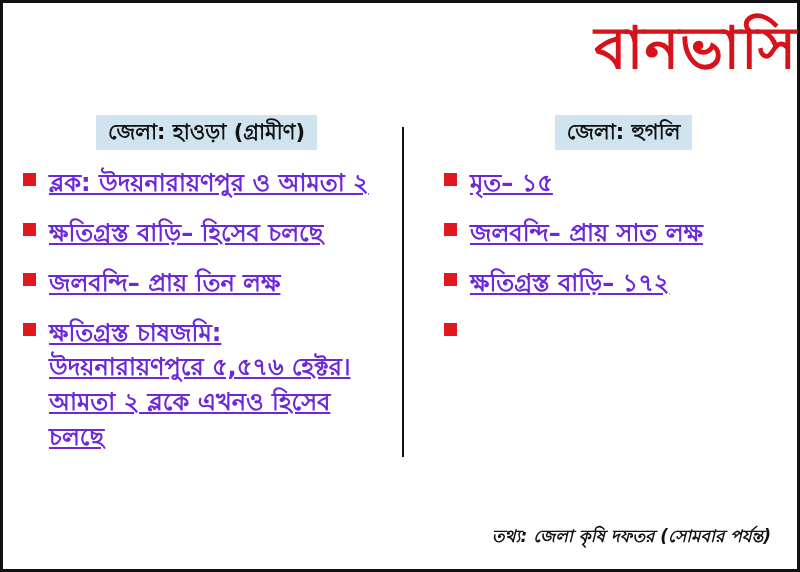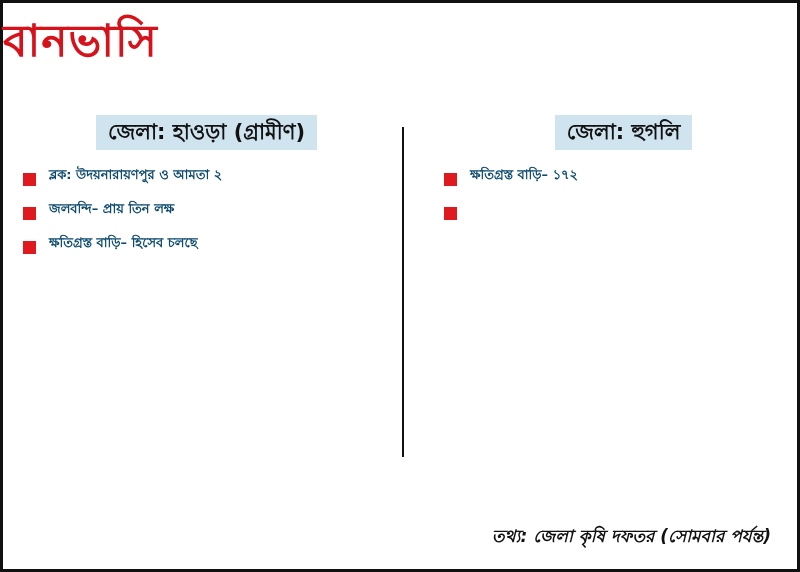--- a/index.html
+++ b/index.html
@@ -15,24 +15,24 @@
   }
   .page {
     position: relative;
     width: 800px;
     height: 572px;
     box-sizing: border-box;
     border: 3px solid #111111;
     background: #ffffff;
   }
   .title {
-    text-align: left;
+    text-align: right;
     color: #d6121b;
     font-family: "DejaVu Sans", sans-serif;
-    font-size: 44px;
+    font-size: 58px;
     font-weight: bold;
     letter-spacing: 1px;
     margin-top: 14px;
     line-height: 1.1;
     height: 92px;
   }
   .columns {
     display: flex;
     position: relative;
     padding: 0 18px;
@@ -74,25 +74,26 @@
 
   ul.bullets {
     list-style: none;
     margin: 0;
     padding: 0;
   }
   ul.bullets li {
     position: relative;
     padding-left: 28px;
     margin-bottom: 15px;
-    color: #0c4a6e;
+    color: #6d28d9;
     font-family: "DejaVu Sans", sans-serif;
-    font-size: 13px;
+    font-size: 24px;
     font-weight: bold;
     line-height: 1.45;
+    text-decoration: underline;
   }
   ul.bullets li .sq {
     position: absolute;
     left: 2px;
     top: 7px;
     width: 13px;
     height: 13px;
     background: #e0191f;
   }
   .source {
@@ -121,34 +122,46 @@
       <div class="col-head">
         <span>জেলা: হাওড়া (গ্রামীণ)</span>
       </div>
       <ul class="bullets">
         <li>
           <span class="sq"></span>
           <span>ব্লক: উদয়নারায়ণপুর ও আমতা ২</span>
         </li>
         <li>
           <span class="sq"></span>
+          <span>ক্ষতিগ্রস্ত বাড়ি– হিসেব চলছে</span>
+        </li>
+        <li>
+          <span class="sq"></span>
           <span>জলবন্দি– প্রায় তিন লক্ষ</span>
         </li>
         <li>
           <span class="sq"></span>
-          <span>ক্ষতিগ্রস্ত বাড়ি– হিসেব চলছে</span>
+          <span>ক্ষতিগ্রস্ত চাষজমি: উদয়নারায়ণপুরে ৫,৫৭৬ হেক্টর। আমতা ২ ব্লকে এখনও হিসেব চলছে</span>
         </li>
       </ul>
     </div>
 
     <div class="col right">
       <div class="col-head">
         <span>জেলা: হুগলি</span>
       </div>
       <ul class="bullets">
+        <li>
+          <span class="sq"></span>
+          <span>মৃত– ১৫</span>
+        </li>
+        <li>
+          <span class="sq"></span>
+          <span>জলবন্দি– প্রায় সাত লক্ষ</span>
+        </li>
         <li>
           <span class="sq"></span>
           <span>ক্ষতিগ্রস্ত বাড়ি– ১৭২</span>
         </li>
         <li>
           <span class="sq"></span>
         </li>
       </ul>
     </div>
 

